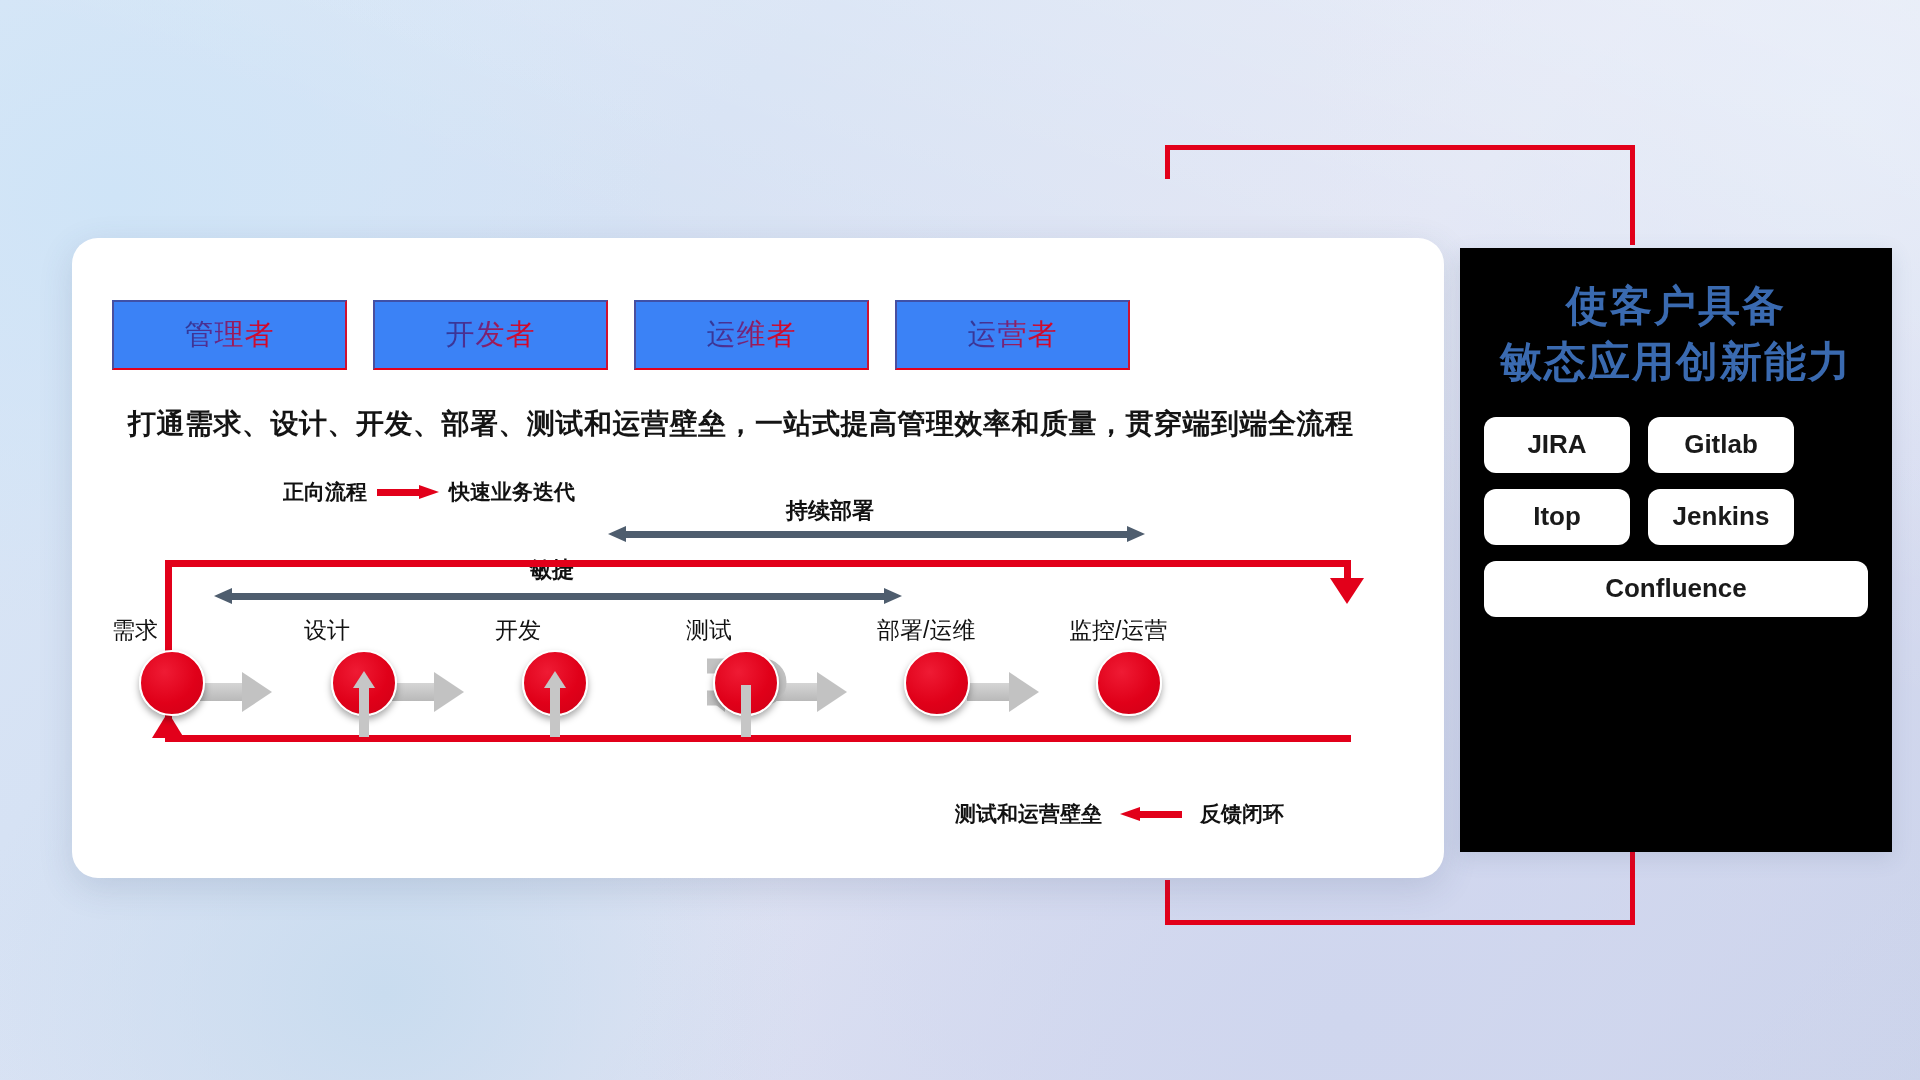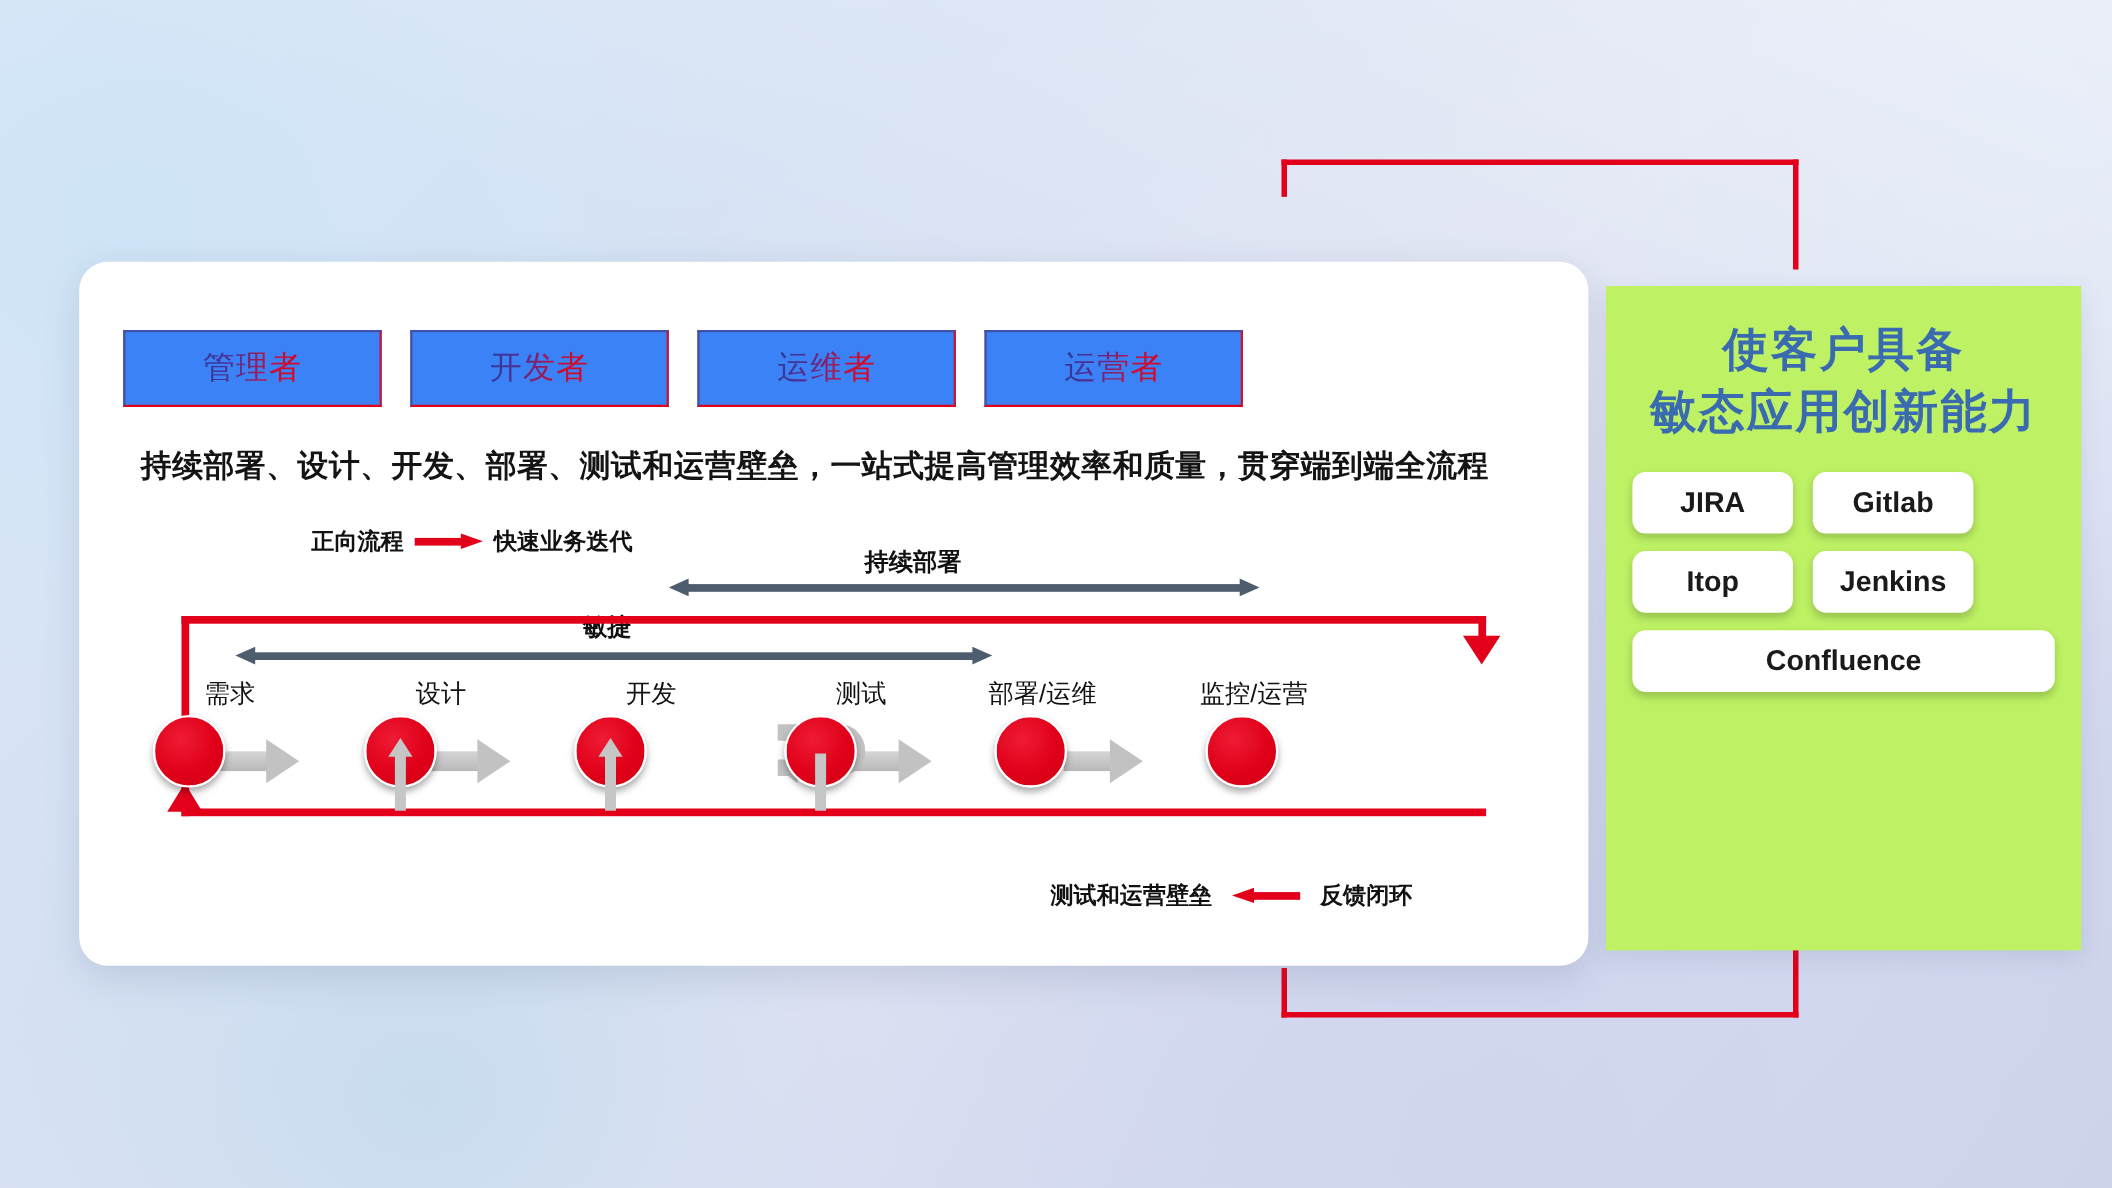--- a/index.html
+++ b/index.html
@@ -86,21 +86,21 @@
   #loop-left-up{position:absolute;left:165px;top:560px;width:7px;height:182px;background:#e2001a;}
   #loop-bottom{position:absolute;left:165px;top:735px;width:1186px;height:7px;background:#e2001a;}
   #loop-right-down{position:absolute;left:1344px;top:560px;width:7px;height:22px;background:#e2001a;}
   #loop-arrow-down{position:absolute;left:1330px;top:578px;width:0;height:0;
       border-left:17px solid transparent;border-right:17px solid transparent;border-top:26px solid #e2001a;}
   #loop-arrow-up{position:absolute;left:152px;top:712px;width:0;height:0;
       border-left:16px solid transparent;border-right:16px solid transparent;border-bottom:26px solid #e2001a;}
 
   
   #stages{position:absolute;left:112px;top:615px;width:1300px;height:120px;}
-  .stage{position:absolute;width:120px;text-align:right;}
+  .stage{position:absolute;width:120px;text-align:left;}
   .stage-label{font-size:23px;color:#111;white-space:nowrap;}
   .stage-dot{
     width:62px;height:62px;border-radius:50%;margin:4px auto 0;
     background:radial-gradient(circle at 38% 32%, #ef1b34 0%, #e00019 55%, #cf0016 100%);
     border:2px solid #ffffff;
     box-shadow:0 4px 7px rgba(0,0,0,.34);
   }
   .stage-stem{position:absolute;left:50%;margin-left:-5px;top:70px;width:10px;height:52px;background:#c6c6c6;}
   .stem-head{position:absolute;left:50%;margin-left:-11px;top:56px;width:0;height:0;
     border-left:11px solid transparent;border-right:11px solid transparent;border-bottom:17px solid #c6c6c6;}
@@ -118,22 +118,22 @@
   
   #legend-feedback{position:absolute;left:955px;top:800px;display:flex;align-items:center;gap:18px;}
   #legend-feedback .lg-txt{font-size:21px;font-weight:bold;color:#111;}
   .arrow-red-left{position:relative;width:62px;height:14px;}
   .arrow-red-left .shaft{position:absolute;right:0;top:4px;width:44px;height:7px;background:#e2001a;}
   .arrow-red-left .head{position:absolute;left:0;top:0;width:0;height:0;
       border-top:7px solid transparent;border-bottom:7px solid transparent;border-right:20px solid #e2001a;}
 
   
   #right-panel{
-    position:absolute;left:1460px;top:260px;width:432px;height:604px;
-    background:#bef264;box-shadow:0 6px 20px rgba(70,90,130,.14);
+    position:absolute;left:1460px;top:248px;width:432px;height:604px;
+    background:#000000;box-shadow:0 6px 20px rgba(70,90,130,.14);
   }
   #rp-title{padding-top:30px;text-align:center;}
   .rp-line{font-size:42px;font-weight:bold;color:#3a6ab0;line-height:1.34;letter-spacing:2px;}
   #tools{margin:26px 24px 0 24px;display:flex;flex-wrap:wrap;gap:16px 18px;}
   .tool-chip{
     height:56px;background:#fff;border-radius:12px;
     display:flex;align-items:center;justify-content:center;
     font-size:26px;font-weight:bold;color:#1a1a1a;
     box-shadow:0 4px 8px rgba(0,0,0,.20);
   }
@@ -162,21 +162,21 @@
     <span class="role-label">开发者</span>
   </div>
   <div class="role-box">
     <span class="role-label">运维者</span>
   </div>
   <div class="role-box">
     <span class="role-label">运营者</span>
   </div>
 </div>
 
-<div id="headline">持续部署、设计、开发、部署、测试和运营壁垒，一站式提高管理效率和质量，贯穿端到端全流程</div>
+<div id="headline">打通需求、设计、开发、部署、测试和运营壁垒，一站式提高管理效率和质量，贯穿端到端全流程</div>
 
 <div id="legend-forward">
   <span class="lg-txt">正向流程</span>
   <span class="arrow-red-small">
     <span class="shaft"></span>
       <span class="head"></span>
   </span>
   <span class="lg-txt">快速业务迭代</span>
 </div>
 

